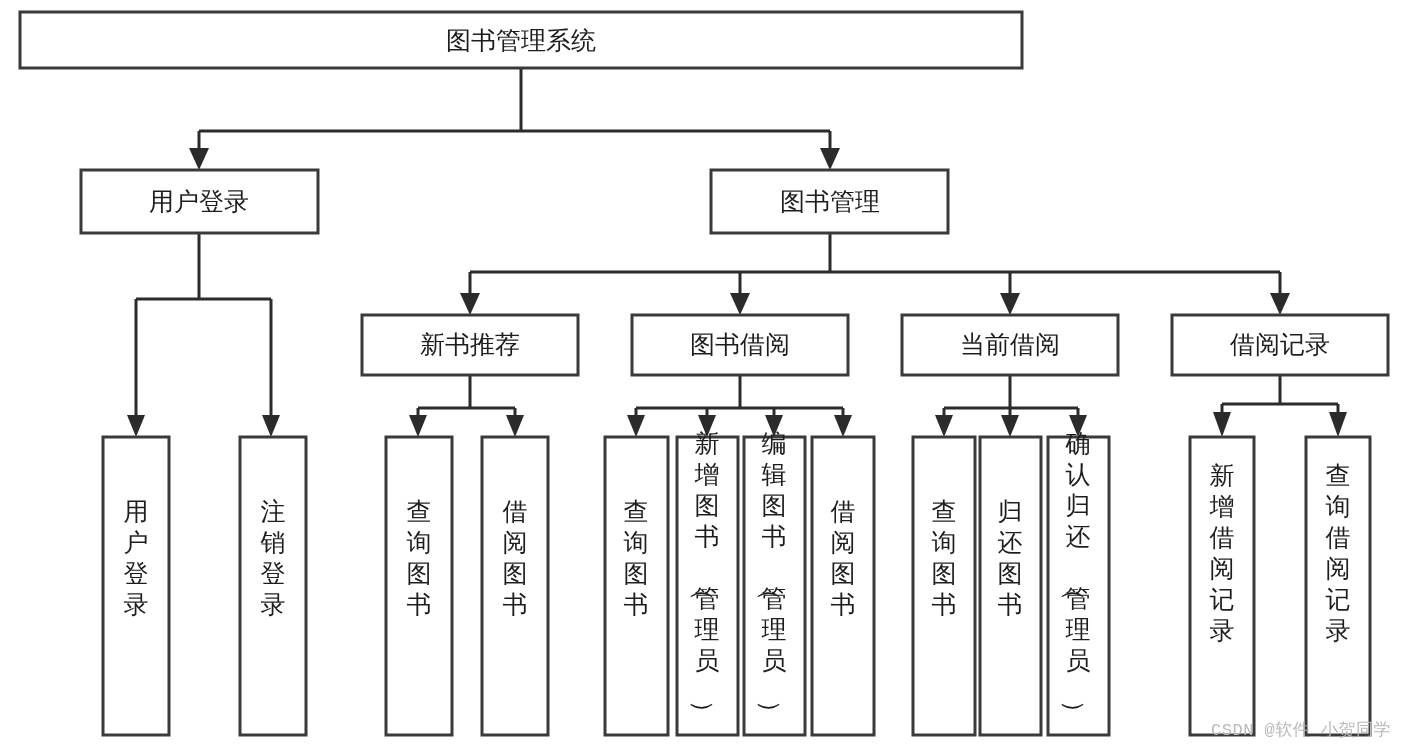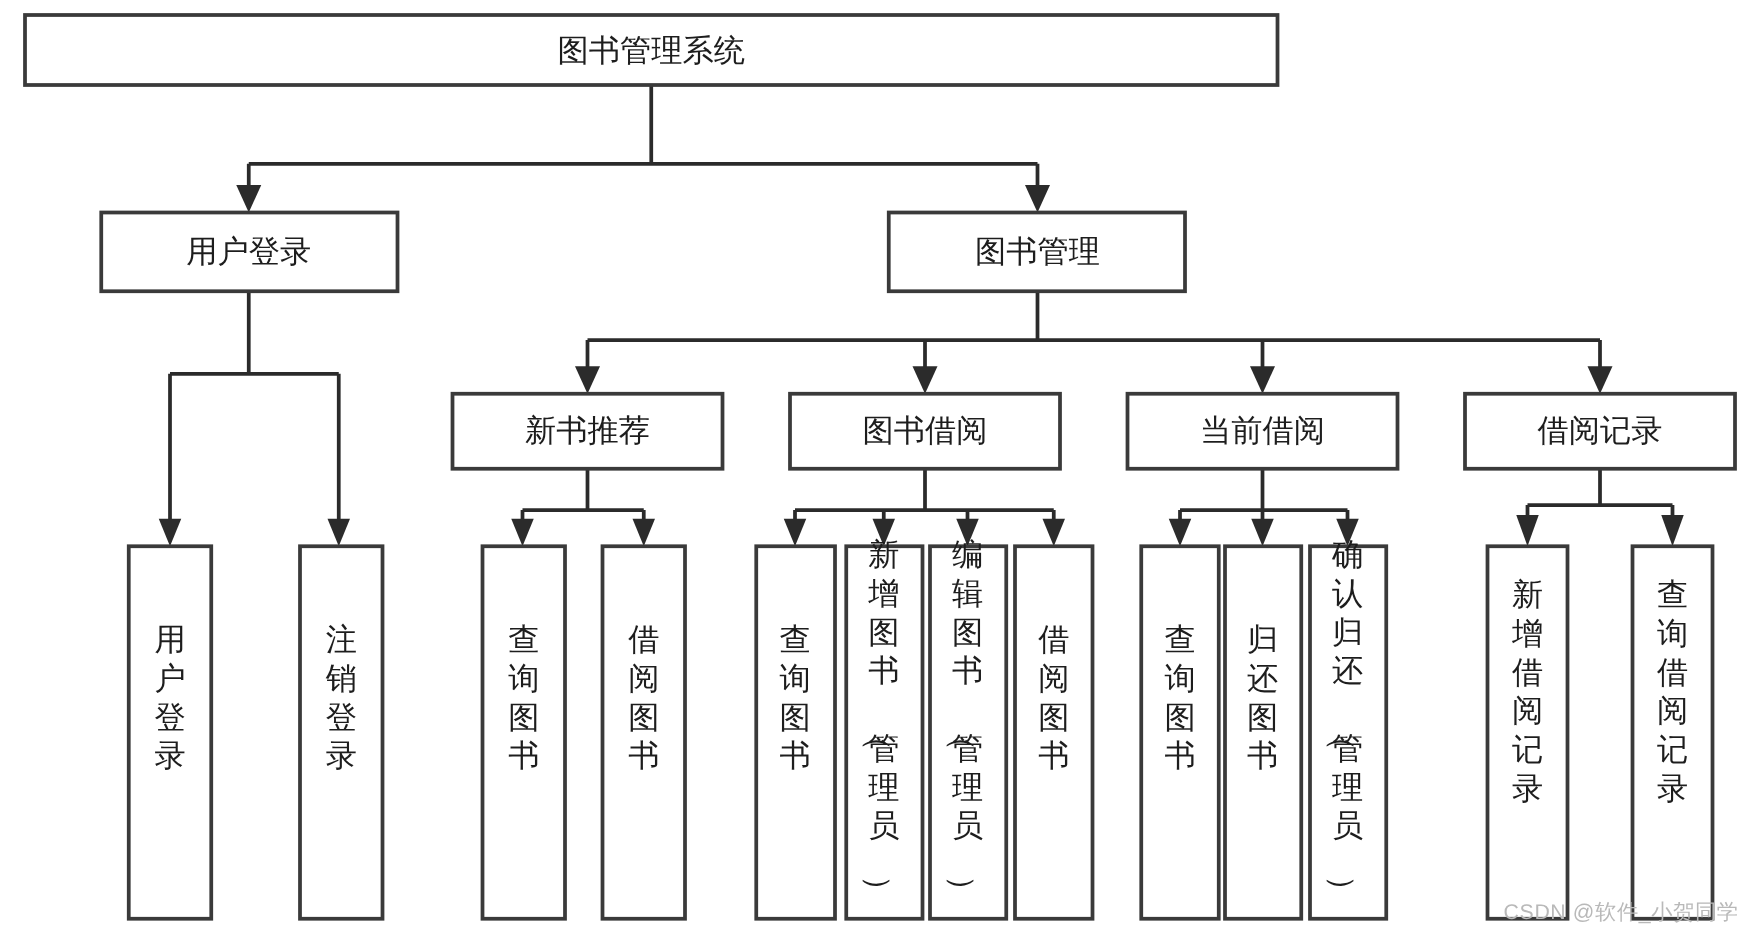--- a/index.html
+++ b/index.html
@@ -47,21 +47,21 @@
     fill: none;
   }
   .arrow-head {
     fill: #2b2b2b;
     stroke: none;
   }
   .watermark {
     position: absolute;
     right: 14px;
     bottom: 6px;
-    font-family: Liberation Sans, sans-serif;
+    font-family: Liberation Mono, monospace;
     font-size: 17px;
     color: #b9b9b9;
     white-space: nowrap;
     letter-spacing: 0.5px;
   }
 </style>
 </head>
 <body>
 
 <div id="diagram-root">

